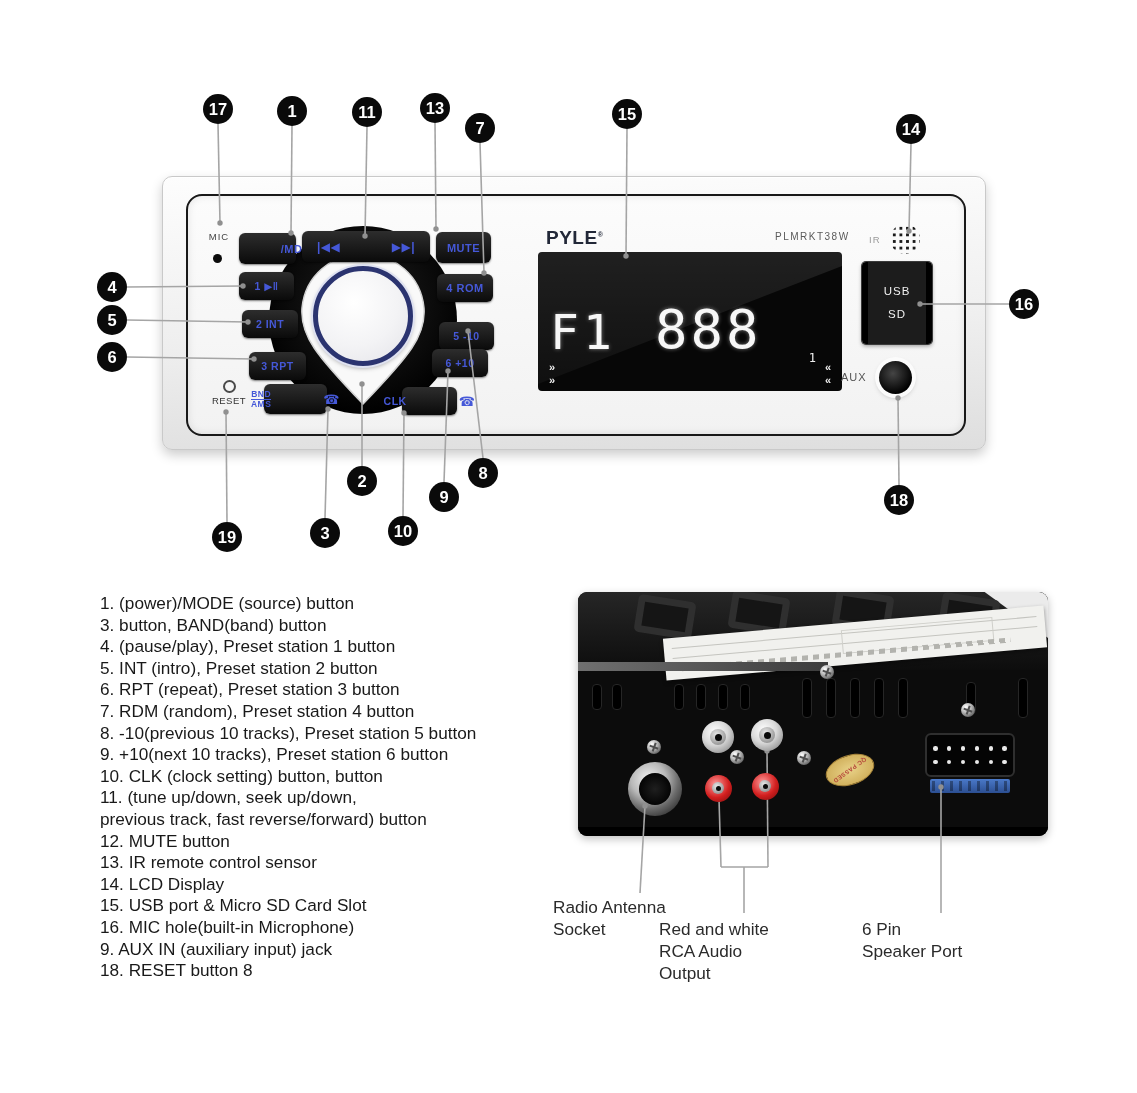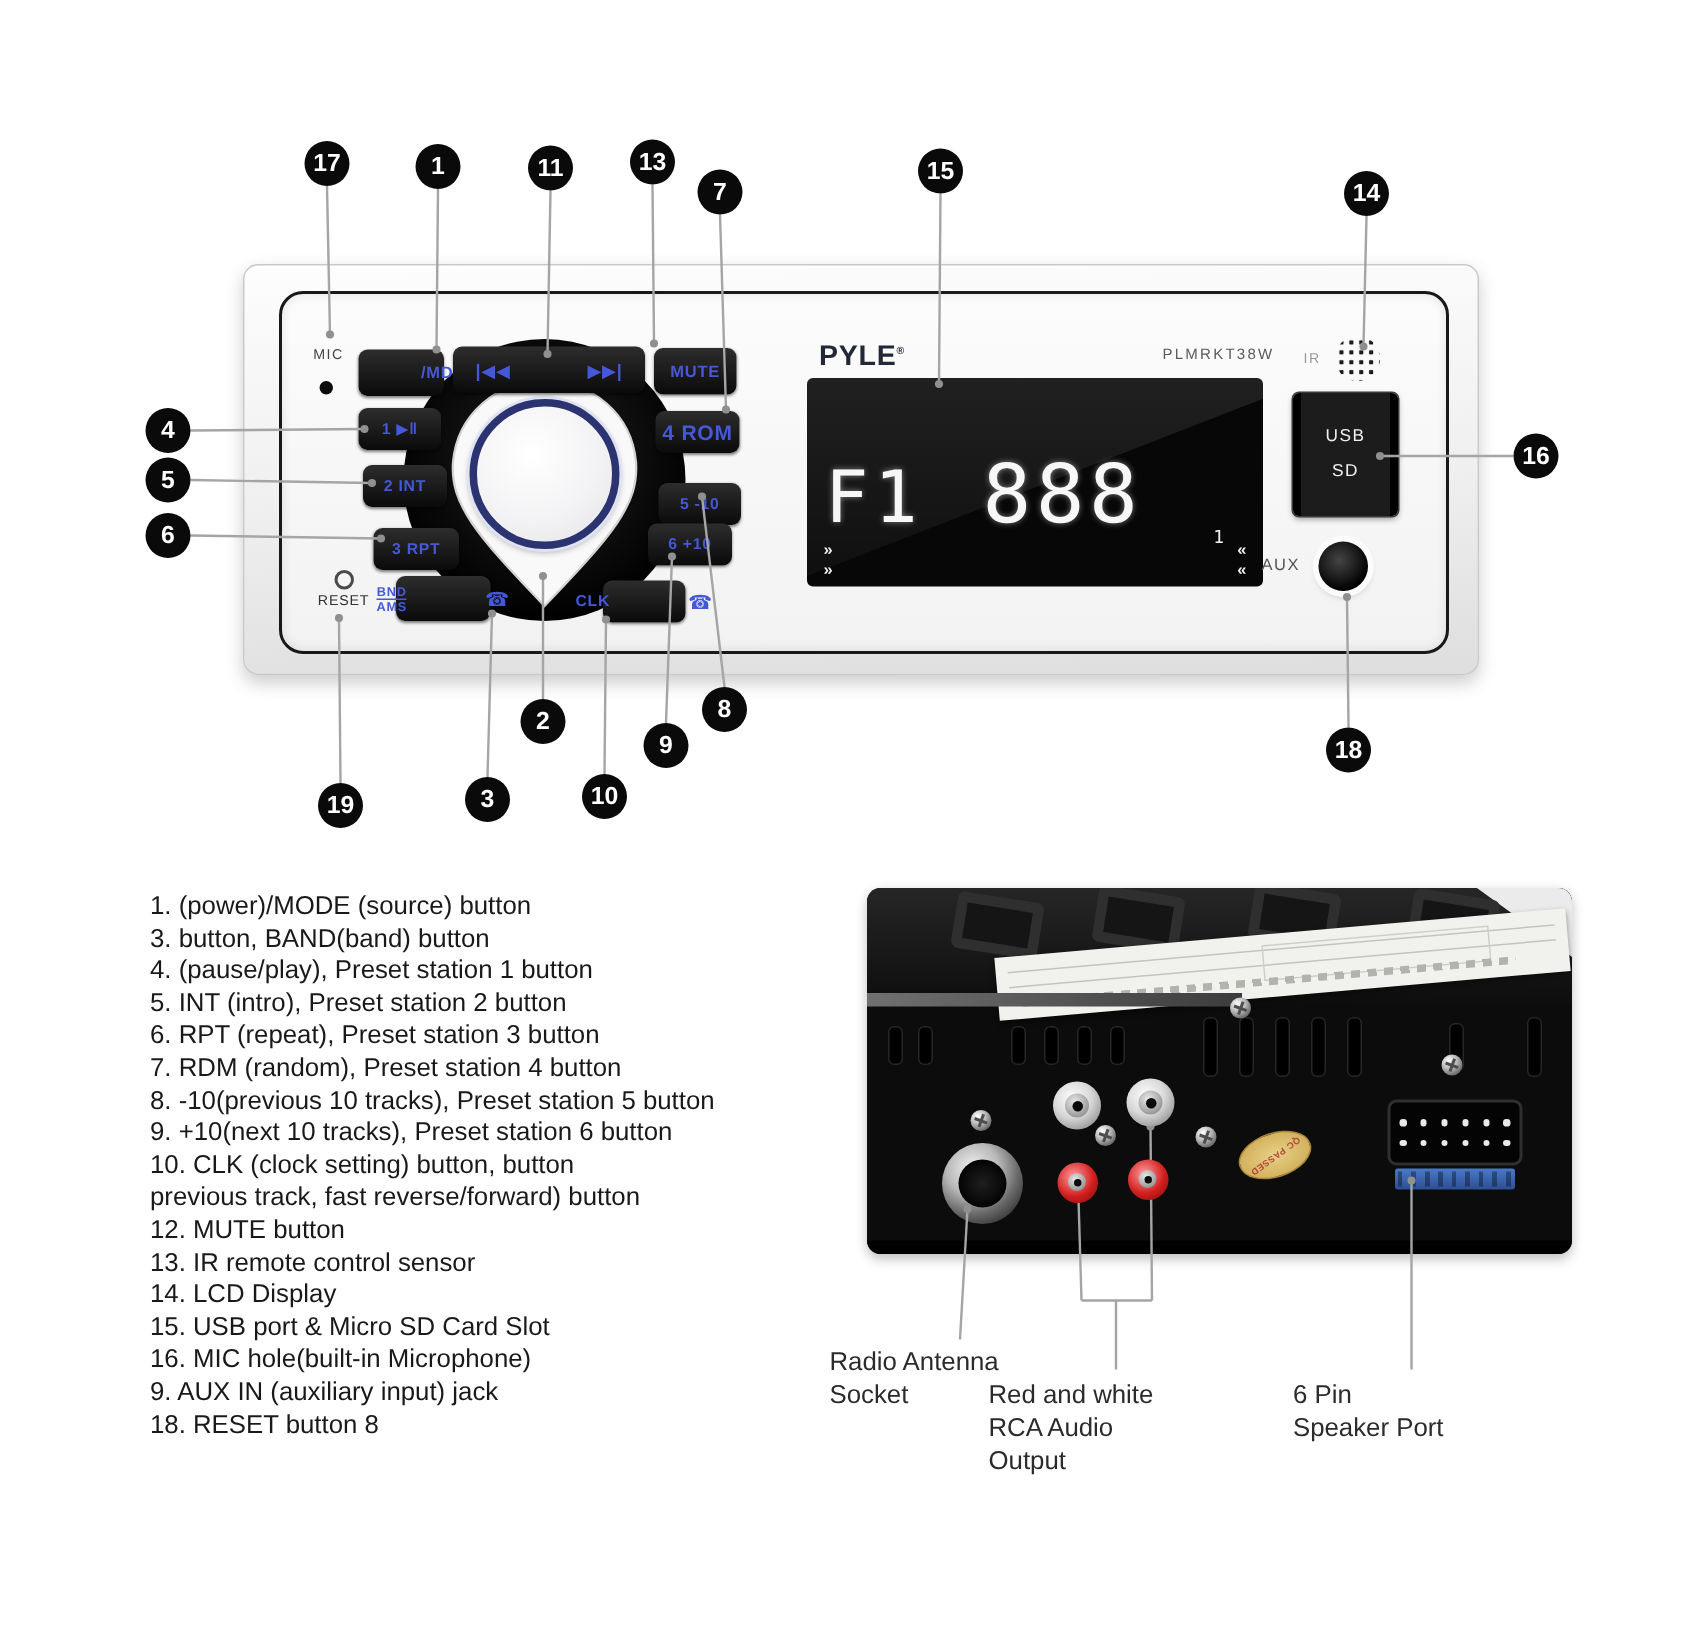--- a/index.html
+++ b/index.html
@@ -144,21 +144,21 @@
       <div class="key abs" style="left: 249px; top: 352px; width: 57px; height: 28px; font-size: 10.5px;">
         <span>3 RPT</span>
       </div>
       <div class="key abs" style="left: 264px; top: 384px; width: 63px; height: 30px; font-size: 9px;">
         <div class="stk">
           <span class="t">BND</span>
           <span>AMS</span>
         </div>
         <span class="ph">☎</span>
       </div>
-      <div class="key abs" style="left: 437px; top: 274px; width: 56px; height: 28px; font-size: 14px;">
+      <div class="key abs" style="left: 437px; top: 274px; width: 56px; height: 28px; font-size: 11px;">
         <span>4 ROM</span>
       </div>
       <div class="key abs" style="left: 439px; top: 322px; width: 55px; height: 28px; font-size: 10.5px;">
         <span>5 -10</span>
       </div>
       <div class="key abs" style="left: 432px; top: 349px; width: 56px; height: 28px; font-size: 10.5px;">
         <span>6 +10</span>
       </div>
       <div class="key abs" style="left: 402px; top: 387px; width: 55px; height: 28px; font-size: 10.5px;">
         <span>CLK</span>
@@ -196,20 +196,21 @@
   <div class="abs legend" id="legend">
       <div class="legend-line">1. (power)/MODE (source) button</div>
       <div class="legend-line">3. button, BAND(band) button</div>
       <div class="legend-line">4. (pause/play), Preset station 1 button</div>
       <div class="legend-line">5. INT (intro), Preset station 2 button</div>
       <div class="legend-line">6. RPT (repeat), Preset station 3 button</div>
       <div class="legend-line">7. RDM (random), Preset station 4 button</div>
       <div class="legend-line">8. -10(previous 10 tracks), Preset station 5 button</div>
       <div class="legend-line">9. +10(next 10 tracks), Preset station 6 button</div>
       <div class="legend-line">10. CLK (clock setting) button, button</div>
+      <div class="legend-line">11. (tune up/down, seek up/down,</div>
       <div class="legend-line">previous track, fast reverse/forward) button</div>
       <div class="legend-line">12. MUTE button</div>
       <div class="legend-line">13. IR remote control sensor</div>
       <div class="legend-line">14. LCD Display</div>
       <div class="legend-line">15. USB port &amp; Micro SD Card Slot</div>
       <div class="legend-line">16. MIC hole(built-in Microphone)</div>
       <div class="legend-line">9. AUX IN (auxiliary input) jack</div>
       <div class="legend-line">18. RESET button 8</div>
     </div>
 

